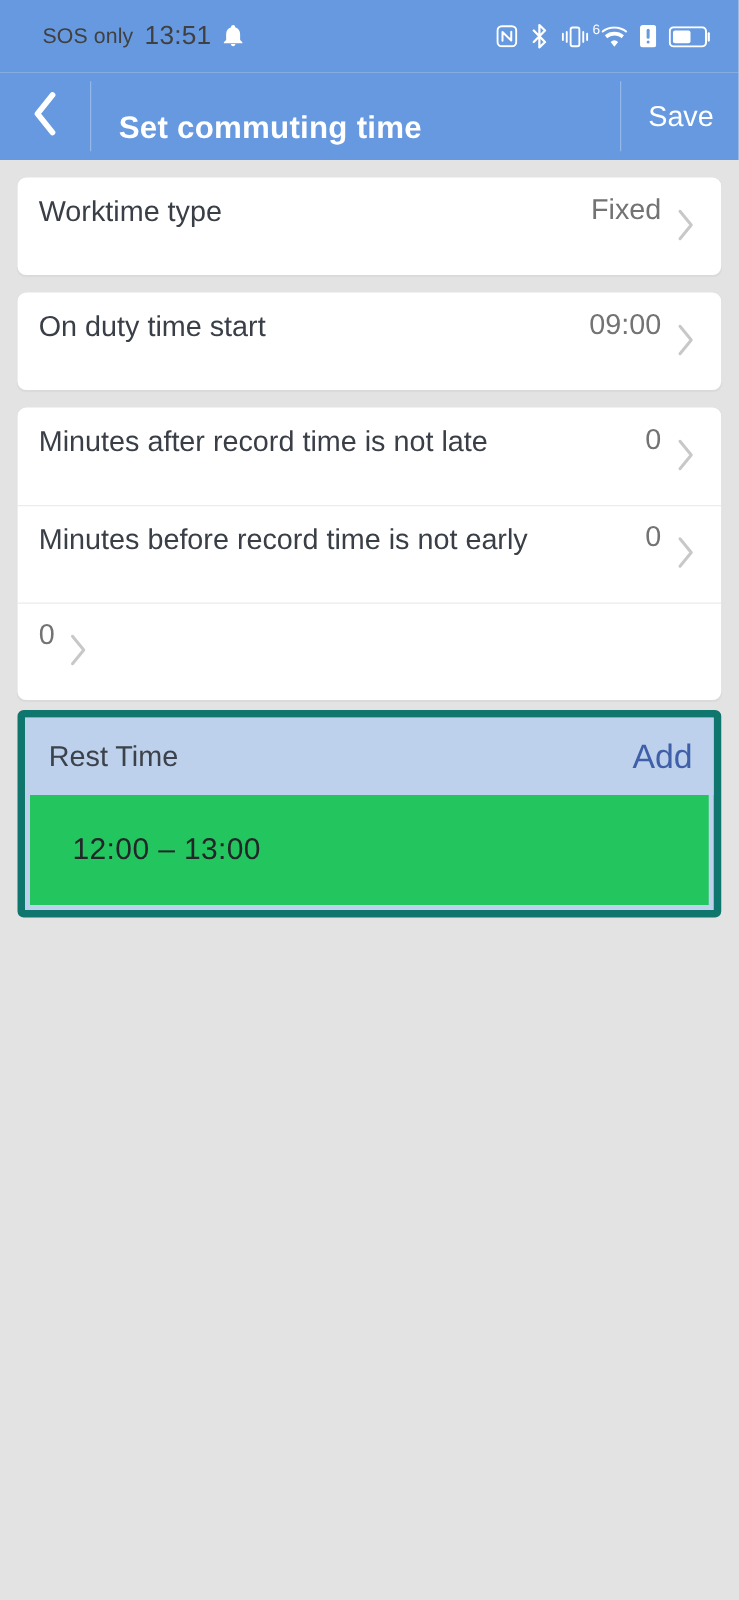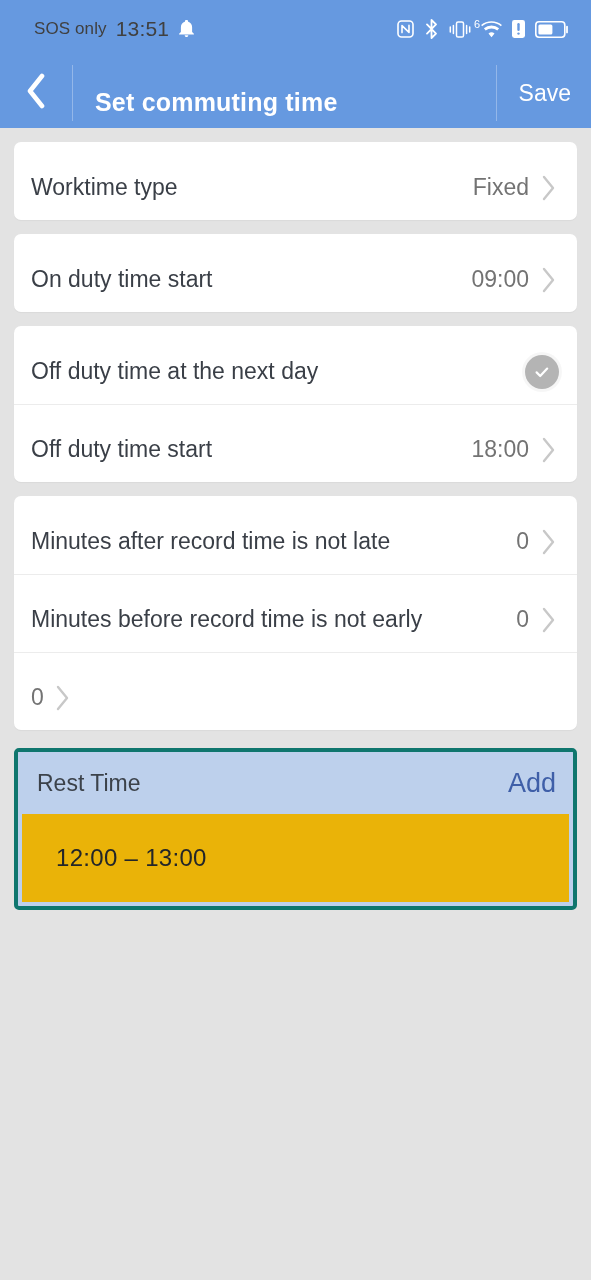--- a/index.html
+++ b/index.html
@@ -52,22 +52,22 @@
 
   
   .content { padding:0 14px; }
   .card {
     background:#ffffff; border-radius:7px;
     margin-top:14px; overflow:hidden;
     box-shadow:0 1px 1px rgba(0,0,0,.045);
   }
   .row {
     min-height:78px;
-    display:flex; align-items:center;
-    padding:27px 16px 14px 17px;
+    display:flex; 
+    padding:12px 16px 14px 17px;
     cursor:pointer; position:relative;
   }
   .row + .row::before {
     content:""; position:absolute; left:0; right:0; top:0;
     height:1px; background:#ececec;
   }
   .row-label {
     flex:1; font-size:23px; color:#3a3f47;
     line-height:1.38; padding-right:12px;
   }
@@ -83,33 +83,33 @@
 
   .check-circle {
     width:34px; height:34px; border-radius:50%;
     background:#b4b4b4; display:flex; align-items:center; justify-content:center;
     flex:none; margin-right:2px;
     box-shadow:0 0 0 3px rgba(0,0,0,.035);
   }
 
   
   .rest-card {
-    margin-top:18px; border-radius:5px; overflow:hidden;
+    margin-top:8px; border-radius:5px; overflow:hidden;
     background:#bdd0ec;
-    border:4px solid #0f766e;
+    border:6px solid #0f766e;
   }
   .rest-head {
     height:62px; background:#bdd0ec;
     display:flex; align-items:center; justify-content:space-between;
     padding:0 17px 0 19px;
   }
   .rest-title { font-size:23px; color:#3c424a; }
   .rest-add { font-size:27px; color:#3f5fa8; cursor:pointer; }
   .rest-body {
-    background:#eab308; margin:0 4px 4px 4px;
+    background:#22c55e; margin:0 4px 4px 4px;
     padding:26px 0 26px 34px;
     min-height:88px; display:flex; align-items:center;
   }
   .rest-item { font-size:24px; color:#232629; letter-spacing:.3px; }
 </style>
 </head>
 <body>
 
 <div class="phone">
 
@@ -197,39 +197,20 @@
         <div class="row-label">On duty time start</div>
         <div class="row-value">09:00</div>
         <div class="chev">
           <svg width="15" height="26" viewBox="0 0 15 26">
               <path d="M3 2l9 11-9 11" fill="none" stroke="#c8c8c8" stroke-width="2.4" stroke-linecap="round" stroke-linejoin="round"></path>
             </svg>
         </div>
       </div>
     </div>
 
-    <div class="card">
-      <div class="row">
-        <div class="row-label">Off duty time at the next day</div>
-        <div class="check-circle">
-          <svg width="20" height="20" viewBox="0 0 20 20">
-              <path d="M4.6 10.4l3.6 3.6 7-7.4" fill="none" stroke="#fff" stroke-width="2.2" stroke-linecap="round" stroke-linejoin="round"></path>
-            </svg>
-        </div>
-      </div>
-      <div class="row">
-        <div class="row-label">Off duty time start</div>
-        <div class="row-value">18:00</div>
-        <div class="chev">
-          <svg width="15" height="26" viewBox="0 0 15 26">
-              <path d="M3 2l9 11-9 11" fill="none" stroke="#c8c8c8" stroke-width="2.4" stroke-linecap="round" stroke-linejoin="round"></path>
-            </svg>
-        </div>
-      </div>
-    </div>
 
     <div class="card">
       <div class="row">
         <div class="row-label">Minutes after record time is not late</div>
         <div class="row-value">0</div>
         <div class="chev">
           <svg width="15" height="26" viewBox="0 0 15 26">
               <path d="M3 2l9 11-9 11" fill="none" stroke="#c8c8c8" stroke-width="2.4" stroke-linecap="round" stroke-linejoin="round"></path>
             </svg>
         </div>

